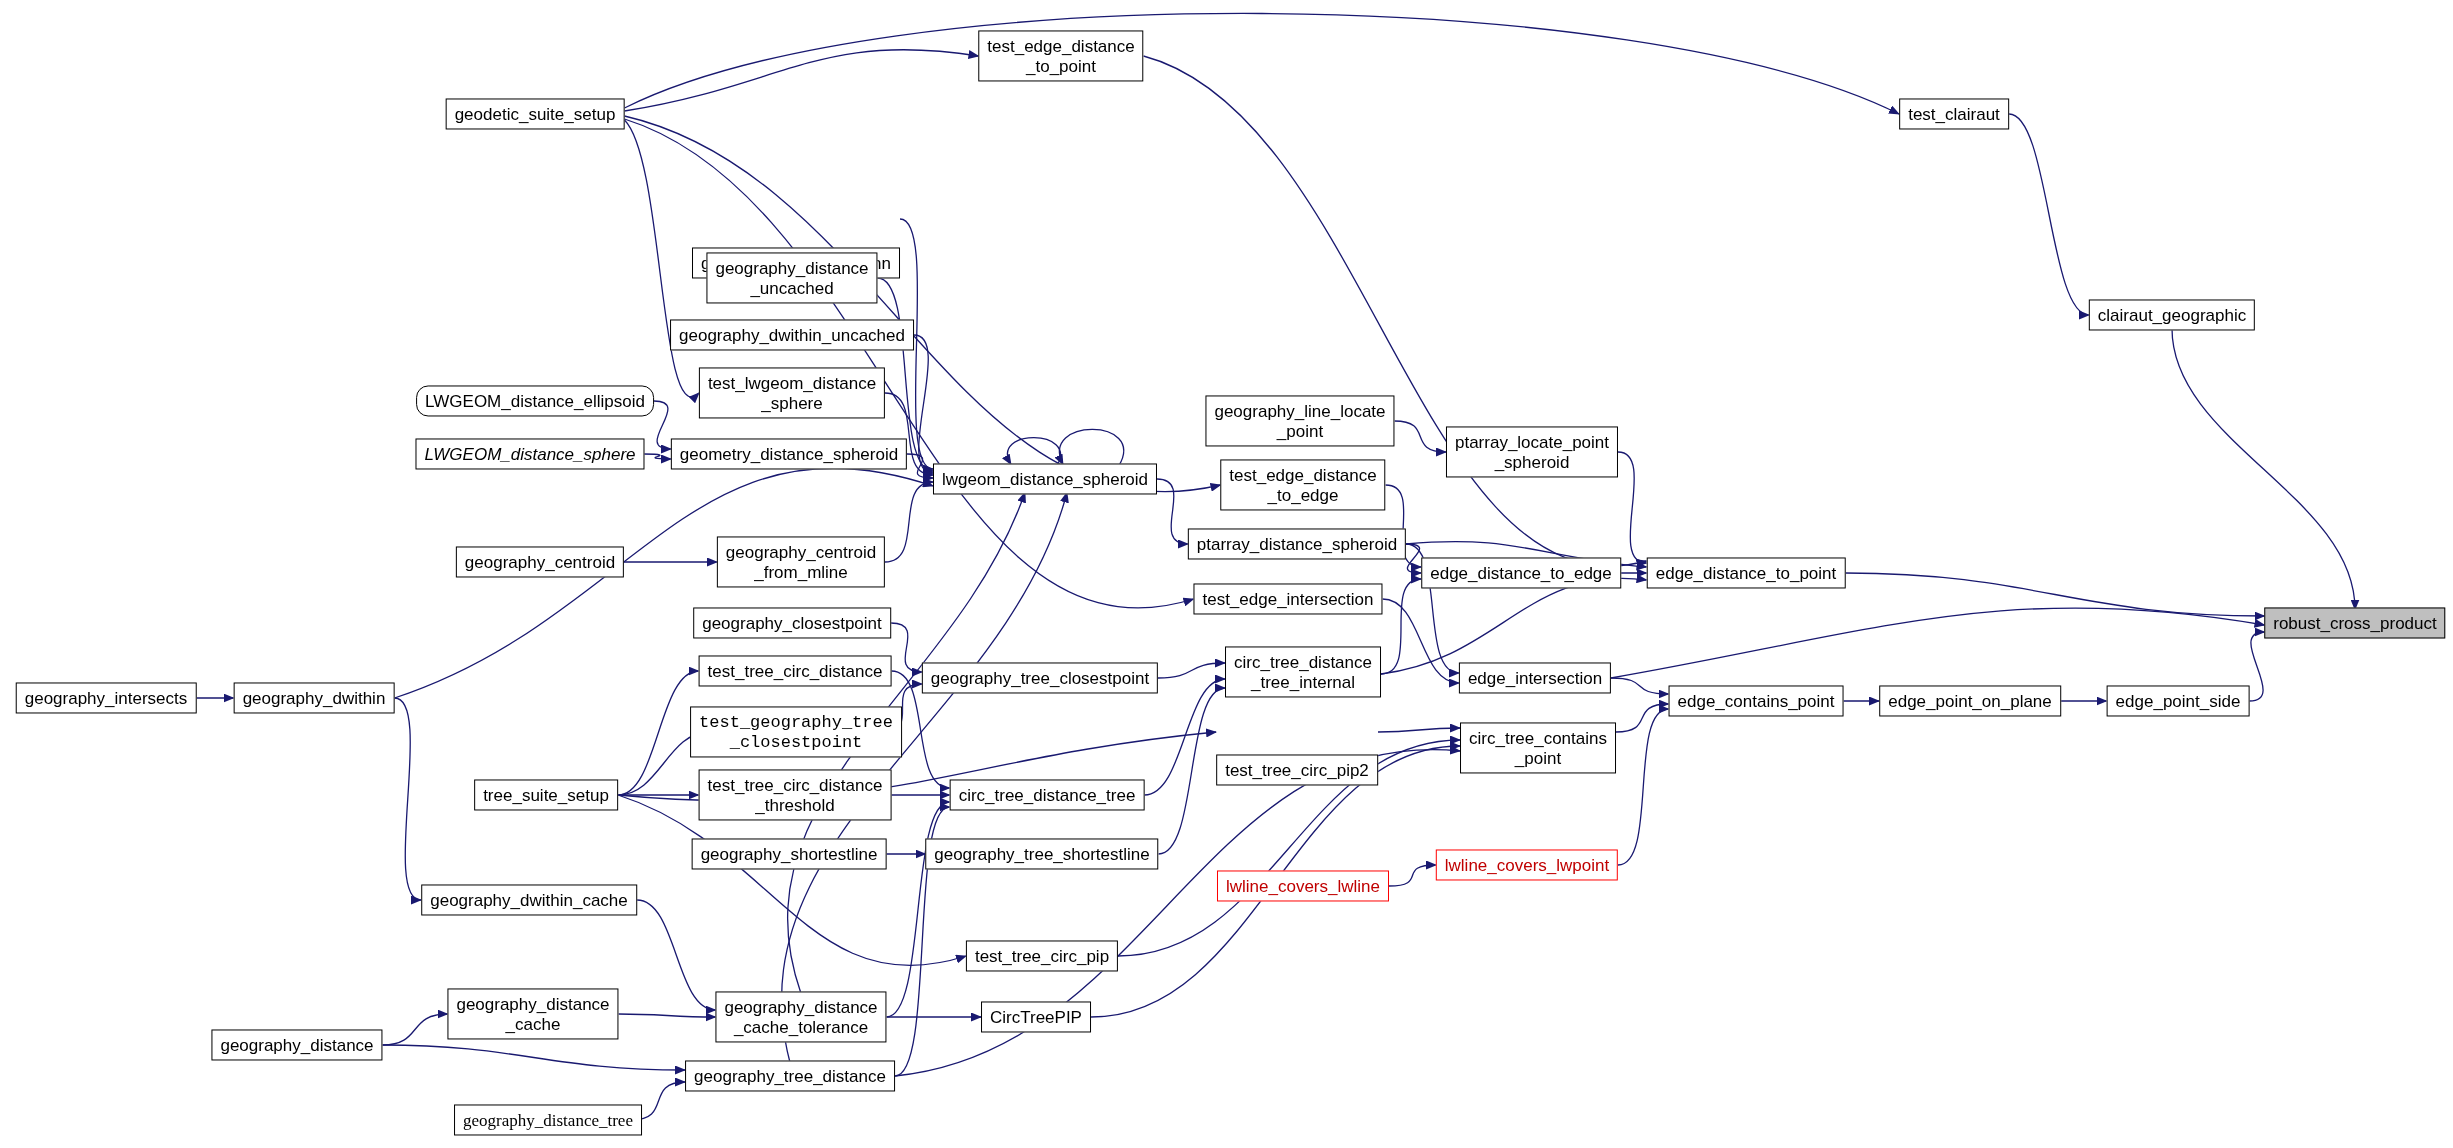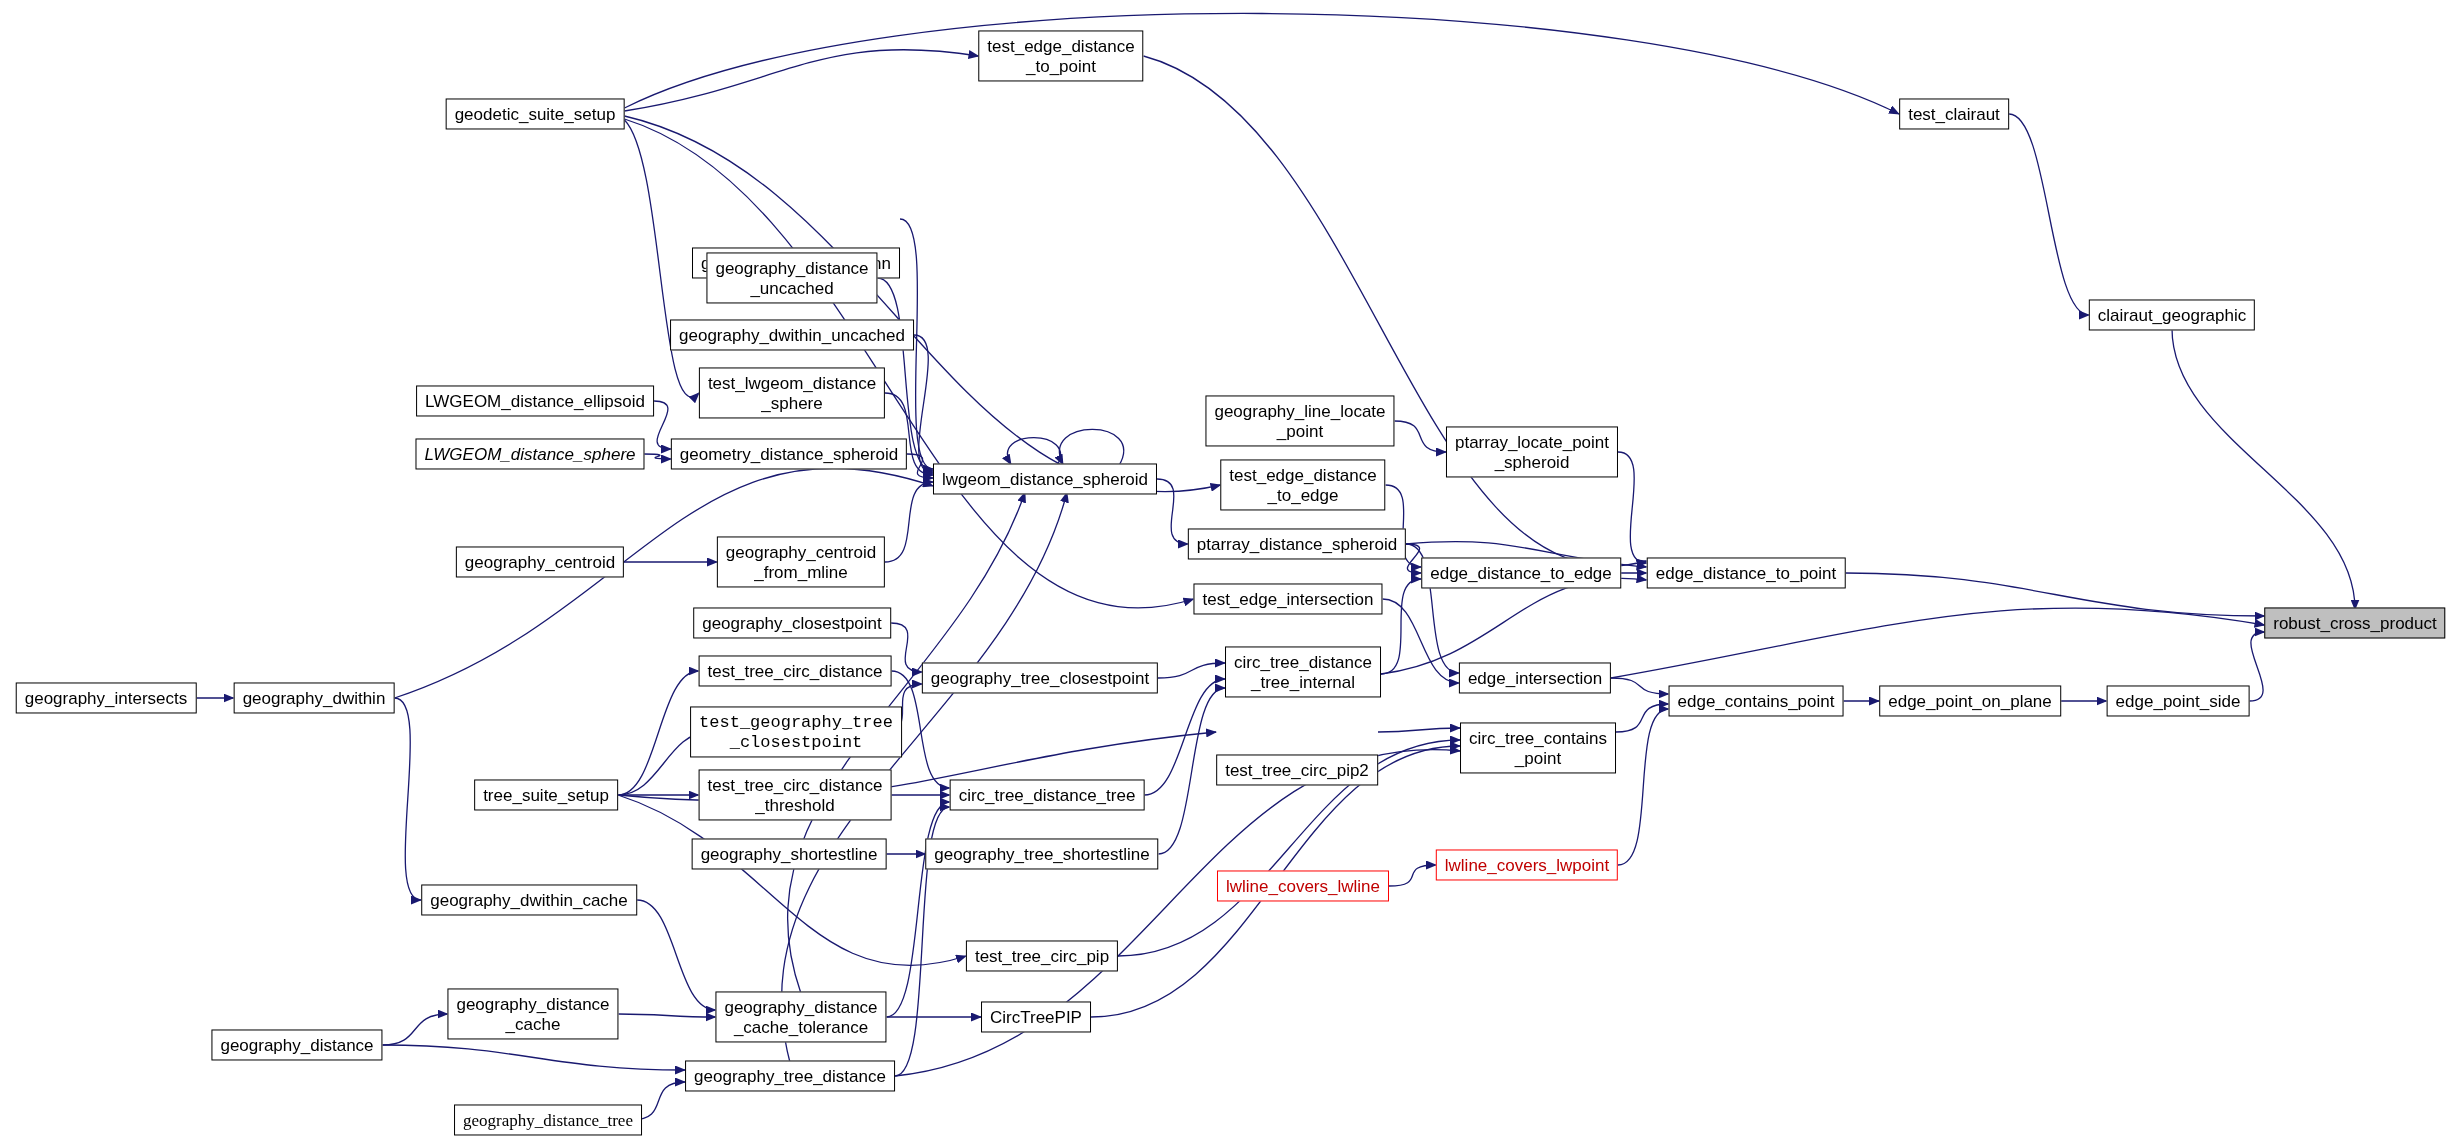--- a/index.html
+++ b/index.html
@@ -98,21 +98,21 @@
       <path d="M 886.5 1017 C 926.5 1017, 909.5 802, 949.5 802" class="edge" marker-end="url(#arrow)"></path>
       <path d="M 801 993.5 C 731 793.1, 955 692.9, 1025 492.5" class="edge" marker-end="url(#arrow)"></path>
       <path d="M 618.5 1014 C 662.15 1014, 671.85 1017, 715.5 1017" class="edge" marker-end="url(#arrow)"></path>
       <path d="M 637 900 C 677 900, 675.5 1010, 715.5 1010" class="edge" marker-end="url(#arrow)"></path>
       <path d="M 382.5 1045 C 422.5 1045, 407.5 1014, 447.5 1014" class="edge" marker-end="url(#arrow)"></path>
       <path d="M 382.5 1045 C 518.625 1045, 548.875 1070, 685 1070" class="edge" marker-end="url(#arrow)"></path>
       <path d="M 632 1120 C 672 1120, 645 1082, 685 1082" class="edge" marker-end="url(#arrow)"></path>
     </svg>
 <div class="node" style="left: 106px; top: 698px;">geography_intersects</div>
     <div class="node" style="left: 314px; top: 698px;">geography_dwithin</div>
-    <div class="node" style="left: 535px; top: 401px;">LWGEOM_distance_ellipsoid</div>
+    <div class="node" style="left: 535px; top: 401px; border-radius: 12px;">LWGEOM_distance_ellipsoid</div>
     <div class="node" style="left: 530px; top: 454px; font-style: italic;">LWGEOM_distance_sphere</div>
     <div class="node" style="left: 535px; top: 114px;">geodetic_suite_setup</div>
     <div class="node" style="left: 540px; top: 562px;">geography_centroid</div>
     <div class="node" style="left: 546px; top: 795px;">tree_suite_setup</div>
     <div class="node" style="left: 529px; top: 900px;">geography_dwithin_cache</div>
     <div class="node" style="left: 533px; top: 1014px;">geography_distance
 _cache</div>
     <div class="node" style="left: 297px; top: 1045px;">geography_distance</div>
     <div class="node" style="left: 548px; top: 1120px; font-family: Liberation Serif, serif;">geography_distance_tree</div>
     <div class="node" style="left: 796px; top: 219px; margin-top: 44px;">geography_distance_knn</div>

